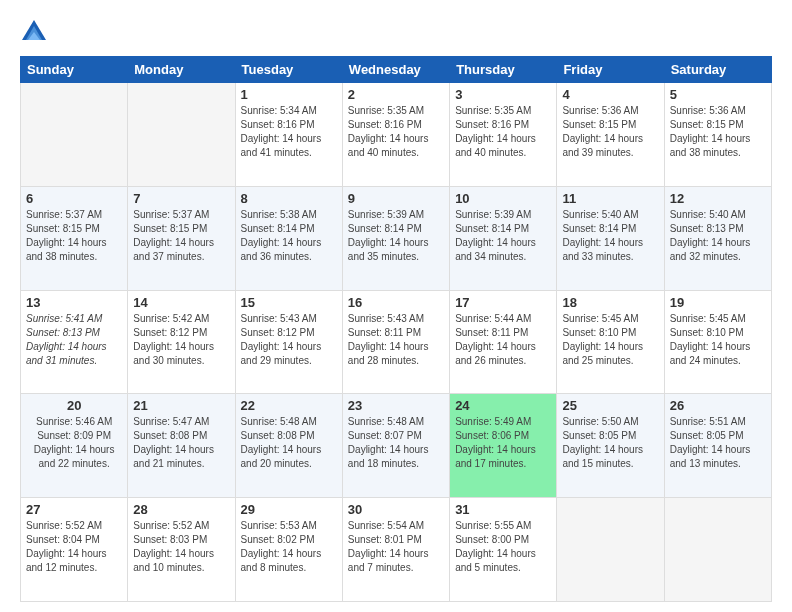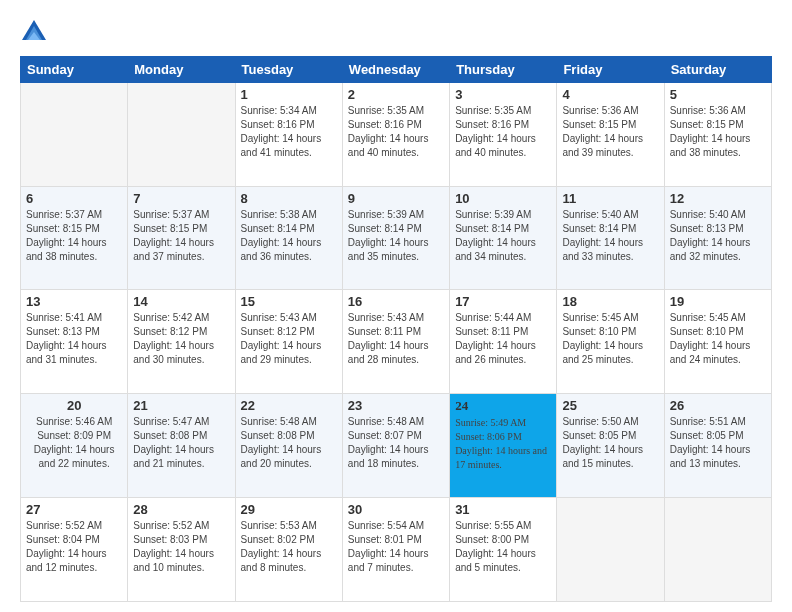--- a/index.html
+++ b/index.html
@@ -213,21 +213,21 @@
           <td style="background: rgb(242, 246, 251);">
             <span class="day-num">12</span>
             <div class="cell-text" style="white-space: pre-line;">Sunrise: 5:40 AM
 Sunset: 8:13 PM
 Daylight: 14 hours and 32 minutes.</div>
           </td>
         </tr>
         <tr>
           <td>
             <span class="day-num">13</span>
-            <div class="cell-text" style="white-space: pre-line;">Sunrise: 5:41 AM
+            <div class="cell-text" style="white-space: pre-line; font-style: italic;">Sunrise: 5:41 AM
 Sunset: 8:13 PM
 Daylight: 14 hours and 31 minutes.</div>
           </td>
           <td>
             <span class="day-num">14</span>
             <div class="cell-text" style="white-space: pre-line;">Sunrise: 5:42 AM
 Sunset: 8:12 PM
 Daylight: 14 hours and 30 minutes.</div>
           </td>
           <td>
@@ -279,21 +279,21 @@
             <div class="cell-text" style="white-space: pre-line;">Sunrise: 5:48 AM
 Sunset: 8:08 PM
 Daylight: 14 hours and 20 minutes.</div>
           </td>
           <td style="background: rgb(242, 246, 251);">
             <span class="day-num">23</span>
             <div class="cell-text" style="white-space: pre-line;">Sunrise: 5:48 AM
 Sunset: 8:07 PM
 Daylight: 14 hours and 18 minutes.</div>
           </td>
-          <td style="background: #0ea5e9; font-family: Liberation Serif, serif;">
+          <td style="background: #86efac;">
             <span class="day-num">24</span>
             <div class="cell-text" style="white-space: pre-line;">Sunrise: 5:49 AM
 Sunset: 8:06 PM
 Daylight: 14 hours and 17 minutes.</div>
           </td>
           <td style="background: rgb(242, 246, 251);">
             <span class="day-num">25</span>
             <div class="cell-text" style="white-space: pre-line;">Sunrise: 5:50 AM
 Sunset: 8:05 PM
 Daylight: 14 hours and 15 minutes.</div>

